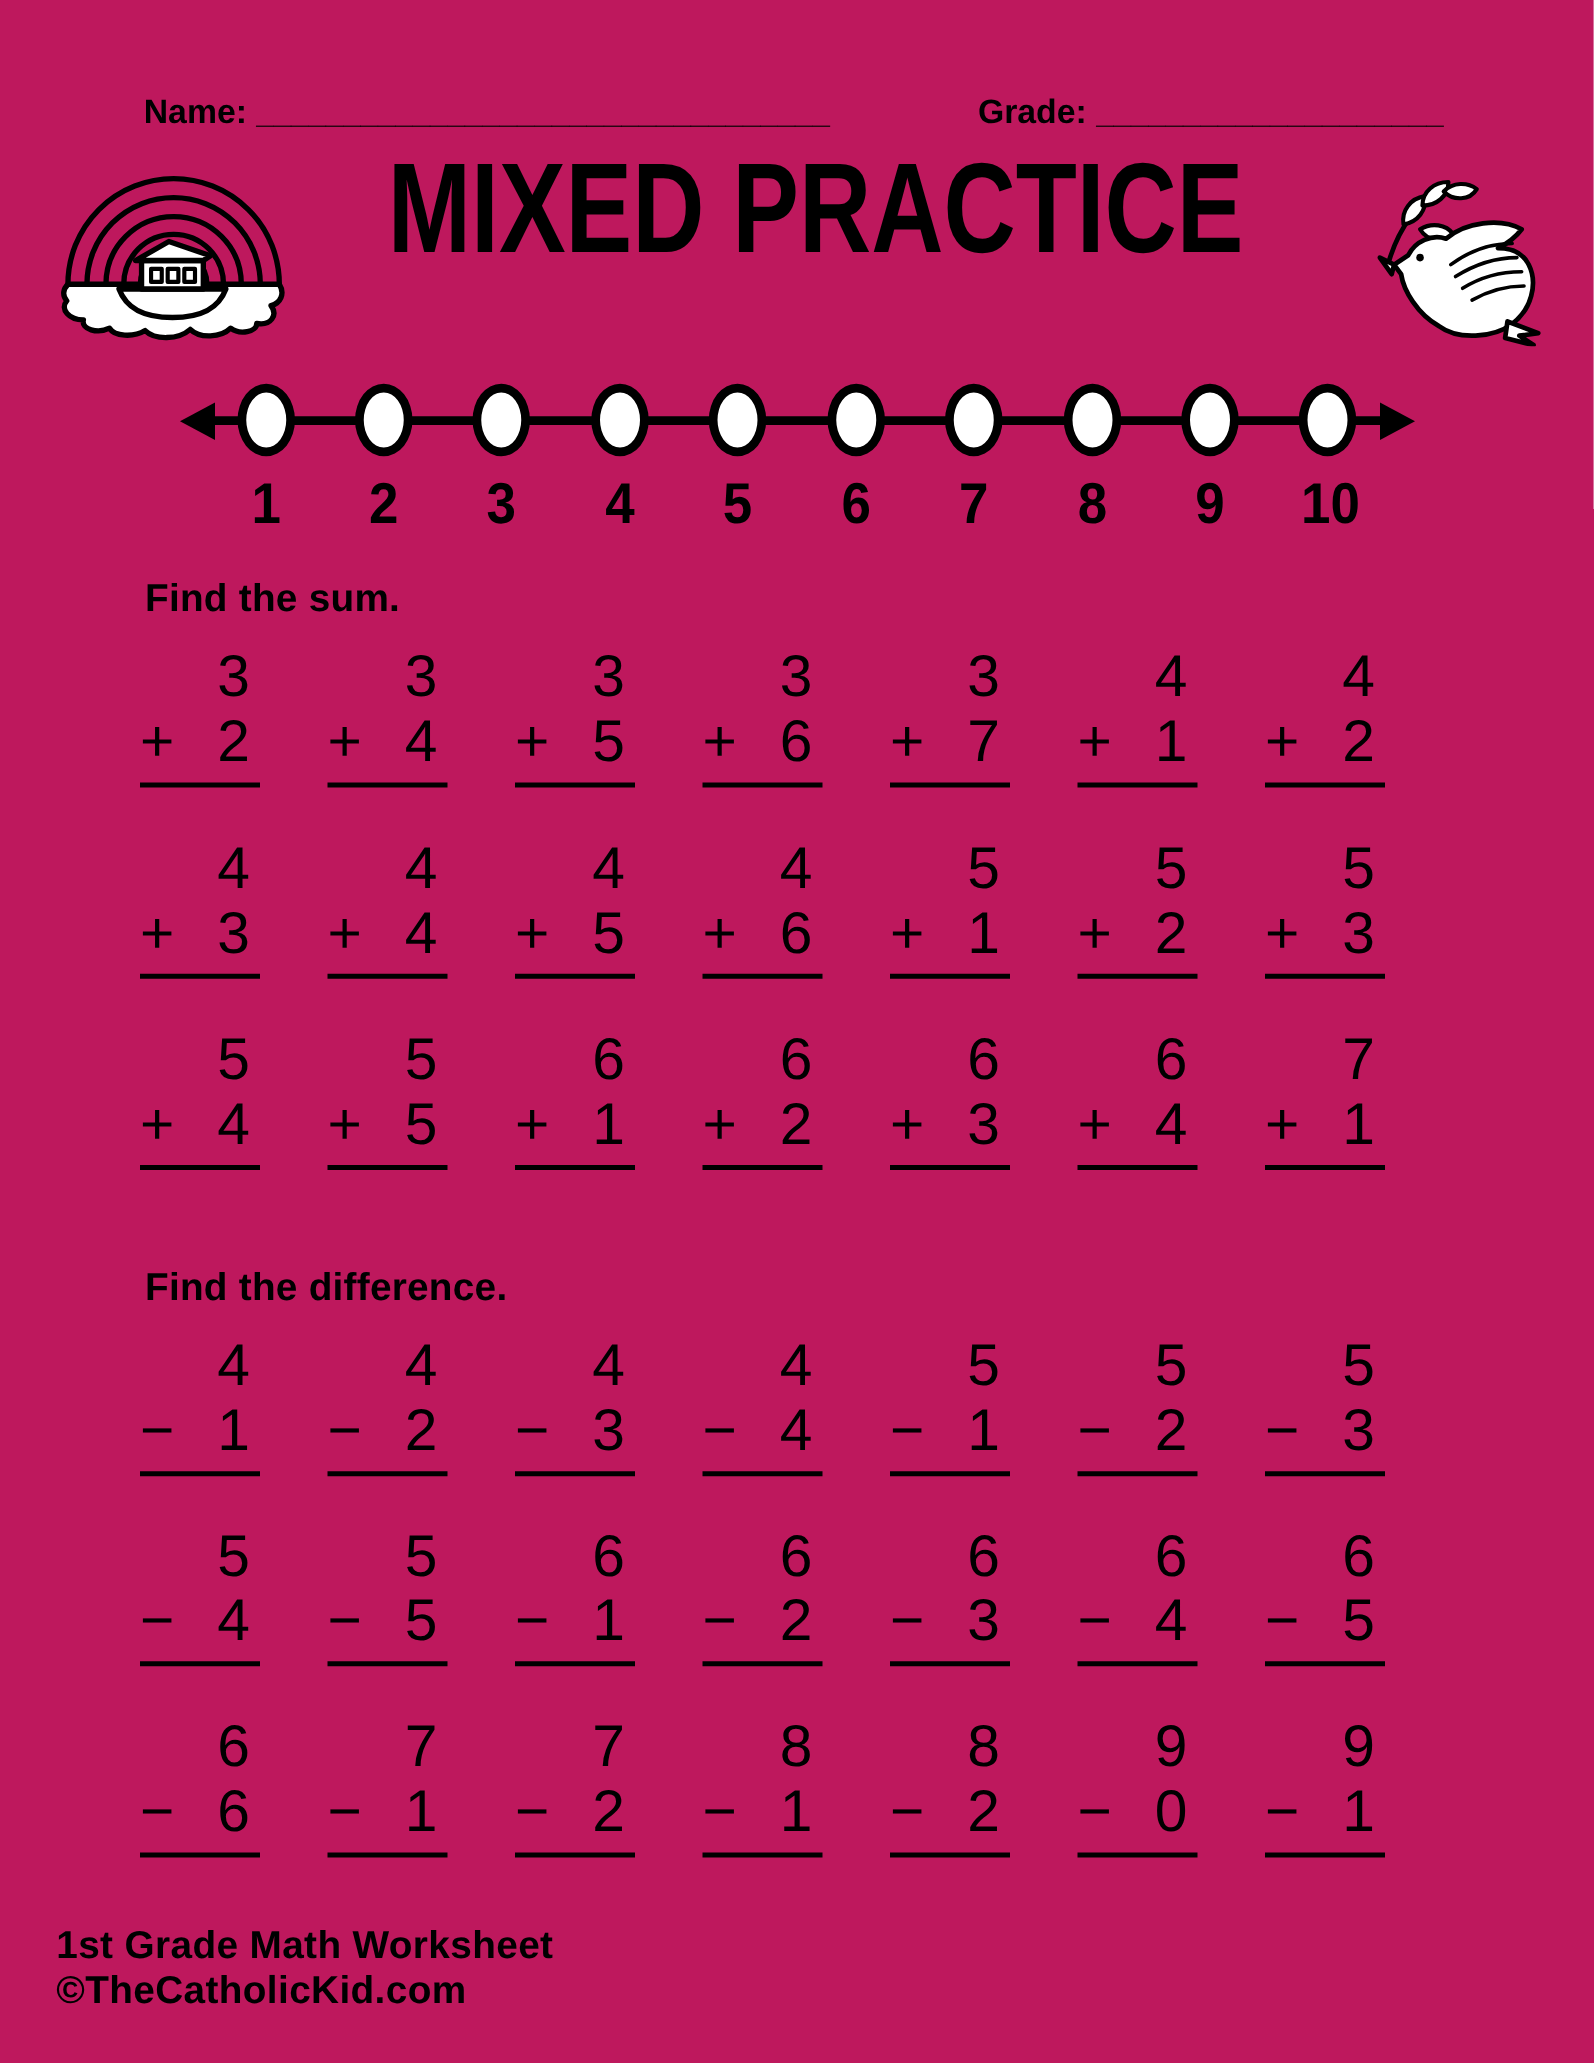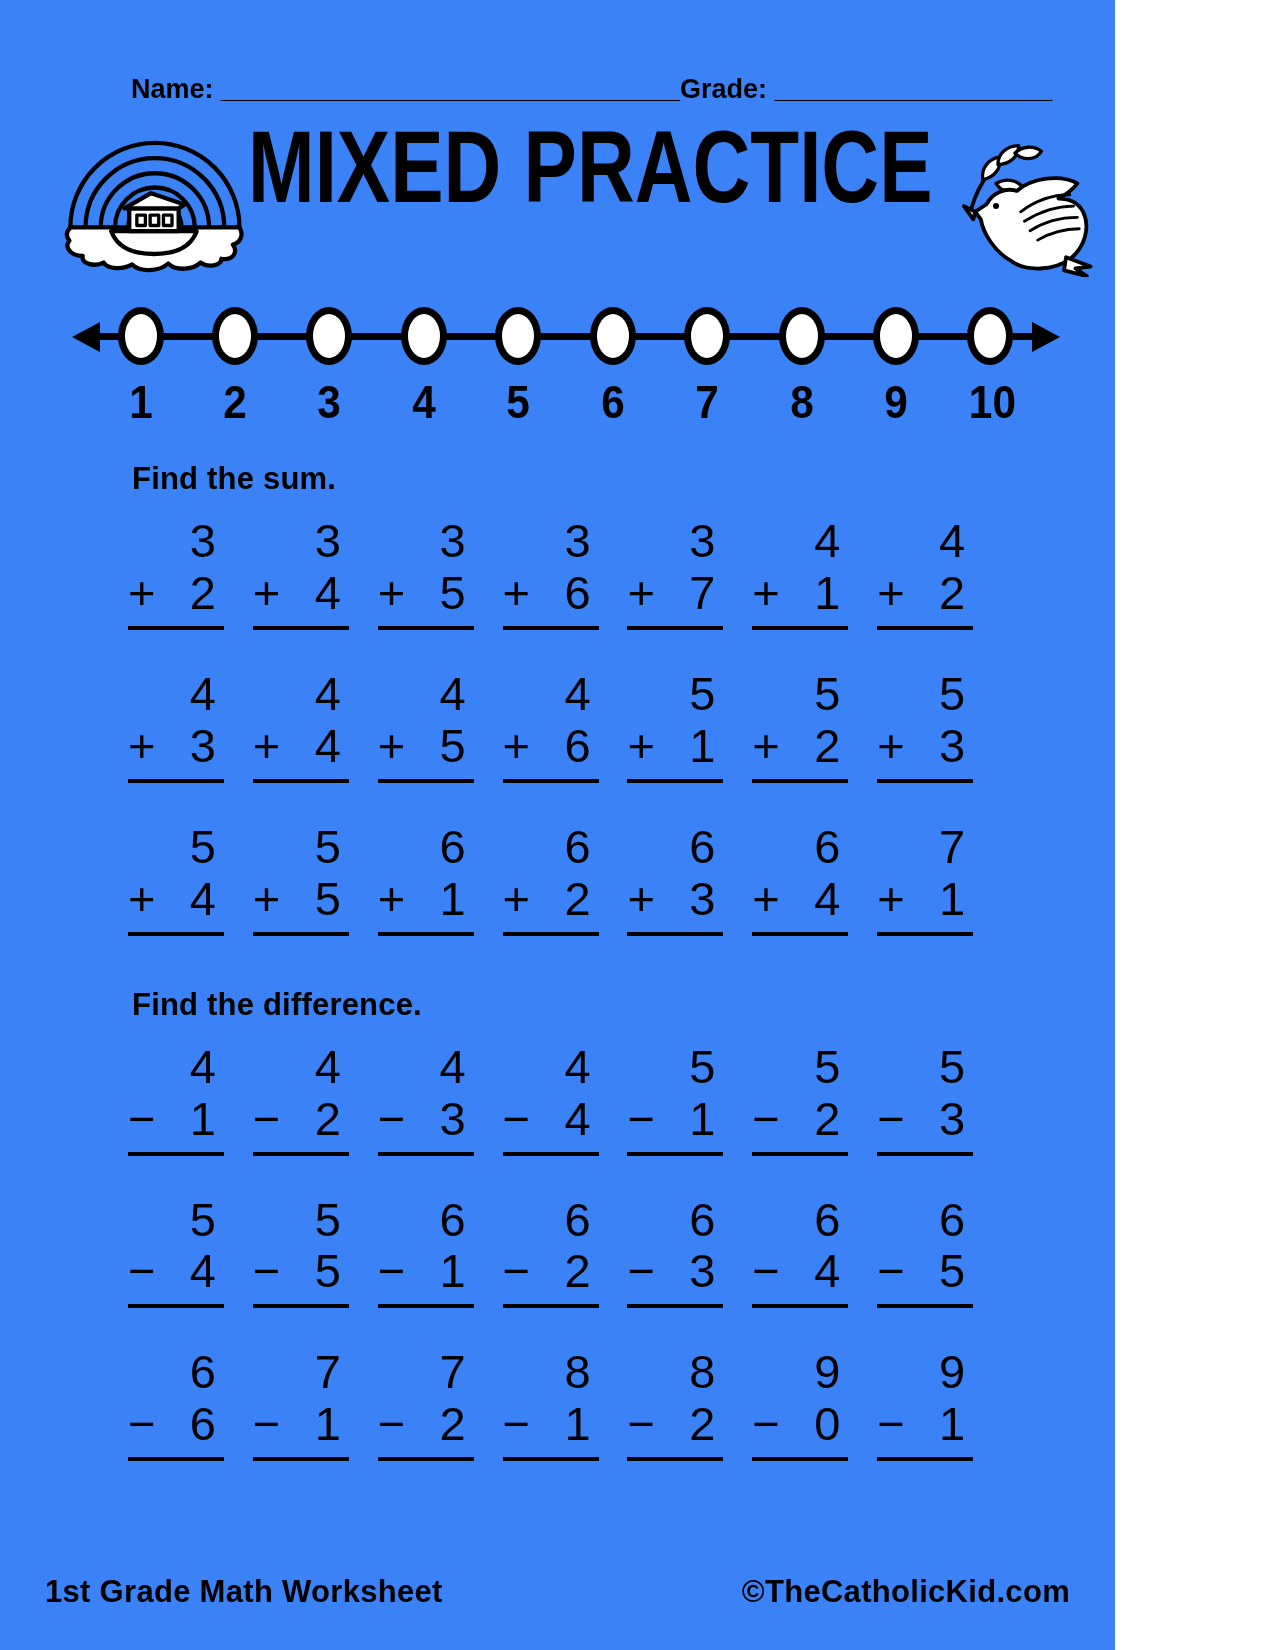--- a/index.html
+++ b/index.html
@@ -1,21 +1,21 @@
 <!DOCTYPE html>
 <html><head>
 <meta charset="utf-8">
 <style>
   html,body{margin:0;padding:0;background:#fff;}
   body{
     width:1275px;height:1650px;
     font-family:"Liberation Sans", sans-serif;
     color:#000;
   }
-  .page{position:relative;width:1099px;height:1650px;background:#3b82f6;overflow:hidden;padding-left:16px;}
+  .page{position:relative;width:1275px;height:1650px;background:#be185d;overflow:hidden;}
 
   
   .header-row{display:flex;justify-content:space-between;align-items:baseline;padding:74px 120px 0 115px;}
   .field{font-size:27px;font-weight:bold;white-space:nowrap;}
   .field .blank{font-weight:bold;font-size:25px;letter-spacing:0px;}
 
   
   .title-row{display:flex;align-items:flex-start;justify-content:space-between;padding:16px 40px 0 42px;height:160px;}
   .worksheet-title{
     font-size:80px;font-weight:bold;letter-spacing:0px;white-space:nowrap;
@@ -33,24 +33,24 @@
   .nl-circle{width:46px;height:58px;border:7px solid #000;border-radius:50%;background:#fff;box-sizing:border-box;}
   .nl-labels{position:absolute;left:52px;right:52px;top:72px;display:flex;justify-content:space-between;}
   .nl-label{width:46px;text-align:center;font-size:46px;font-weight:bold;transform:scaleX(0.92);}
 
   
   .section-heading{font-size:31px;padding-left:116px;margin-top:26px;letter-spacing:0.2px;font-weight:bold;}
   .prob-grid{display:grid;grid-template-columns:repeat(7,1fr);padding:0 113px 0 112px;margin-top:20px;row-gap:40px;}
   .problem{justify-self:start;width:96px;font-size:47px;line-height:1.02;}
   .prob-top{text-align:right;padding-right:8px;margin-bottom:4px;}
   .prob-bottom{display:flex;justify-content:space-between;align-items:flex-end;border-bottom:4px solid #000;padding:0 8px 9px 0;}
-  .sec-diff{margin-top:51px;}
+  .sec-diff{margin-top:76px;}
 
   
-  .footer-row{position:absolute;left:45px;right:45px;bottom:40px;display:flex;justify-content:space-between;align-items:flex-start;}
+  .footer-row{position:absolute;left:45px;right:45px;bottom:40px;display:flex;justify-content:space-between;align-items:flex-start;flex-direction:column;}
   .footer-left,.footer-right{font-size:31px;font-weight:bold;letter-spacing:0.3px;}
 
   svg .ln{fill:none;stroke:#000;stroke-linecap:round;stroke-linejoin:round;}
   svg .fw{fill:#fff;stroke:#000;stroke-linejoin:round;}
 </style>
 </head>
 <body>
 
 <div class="page">
 

